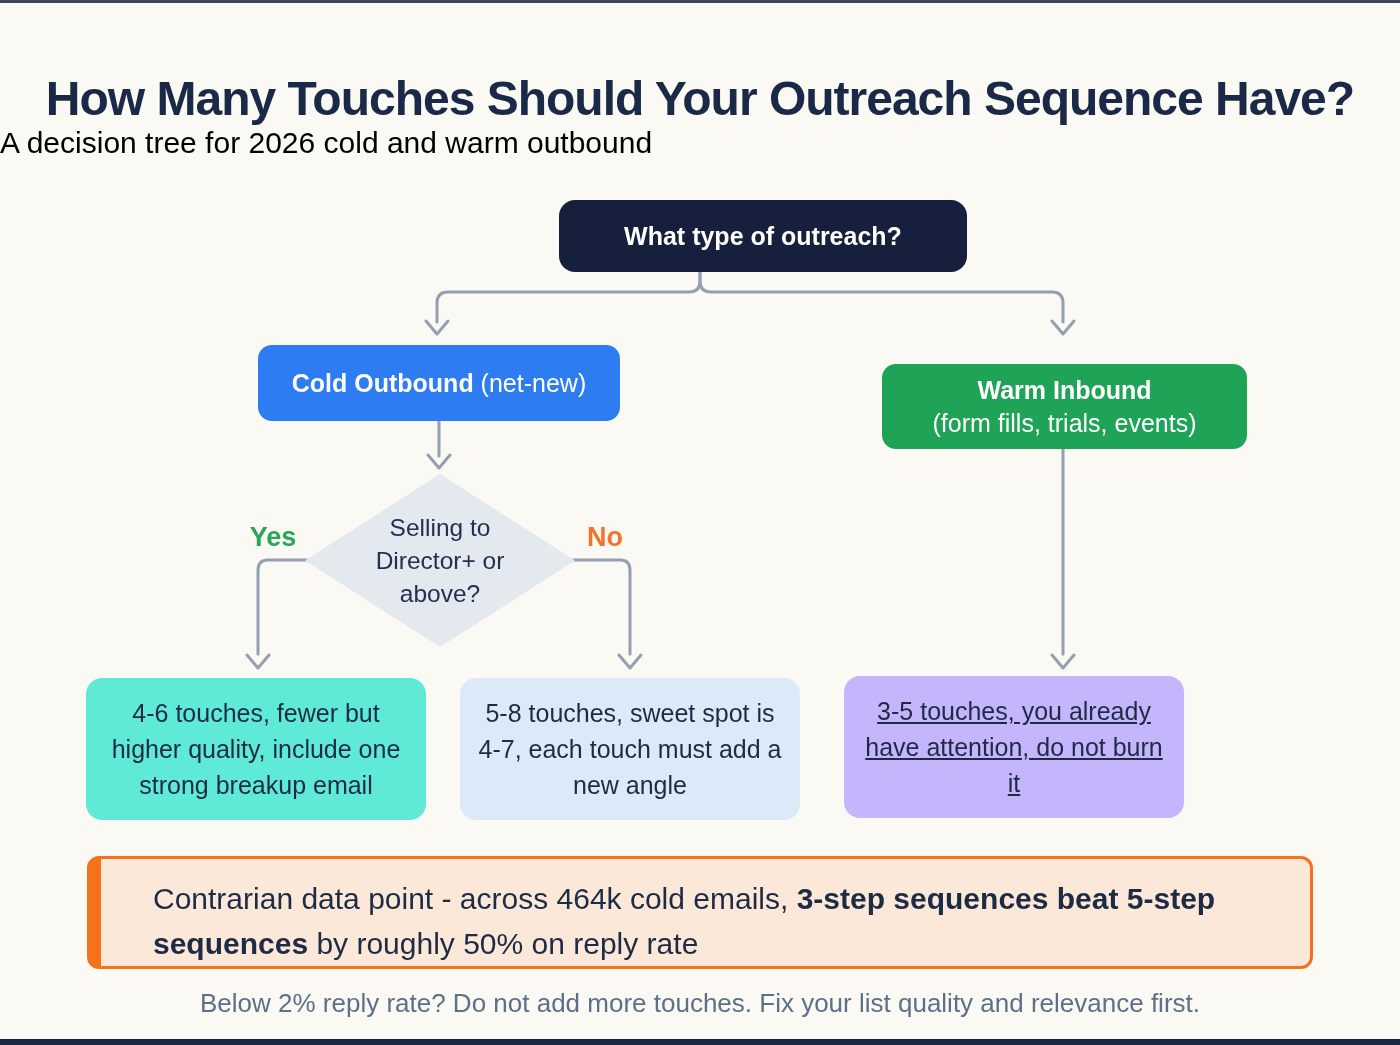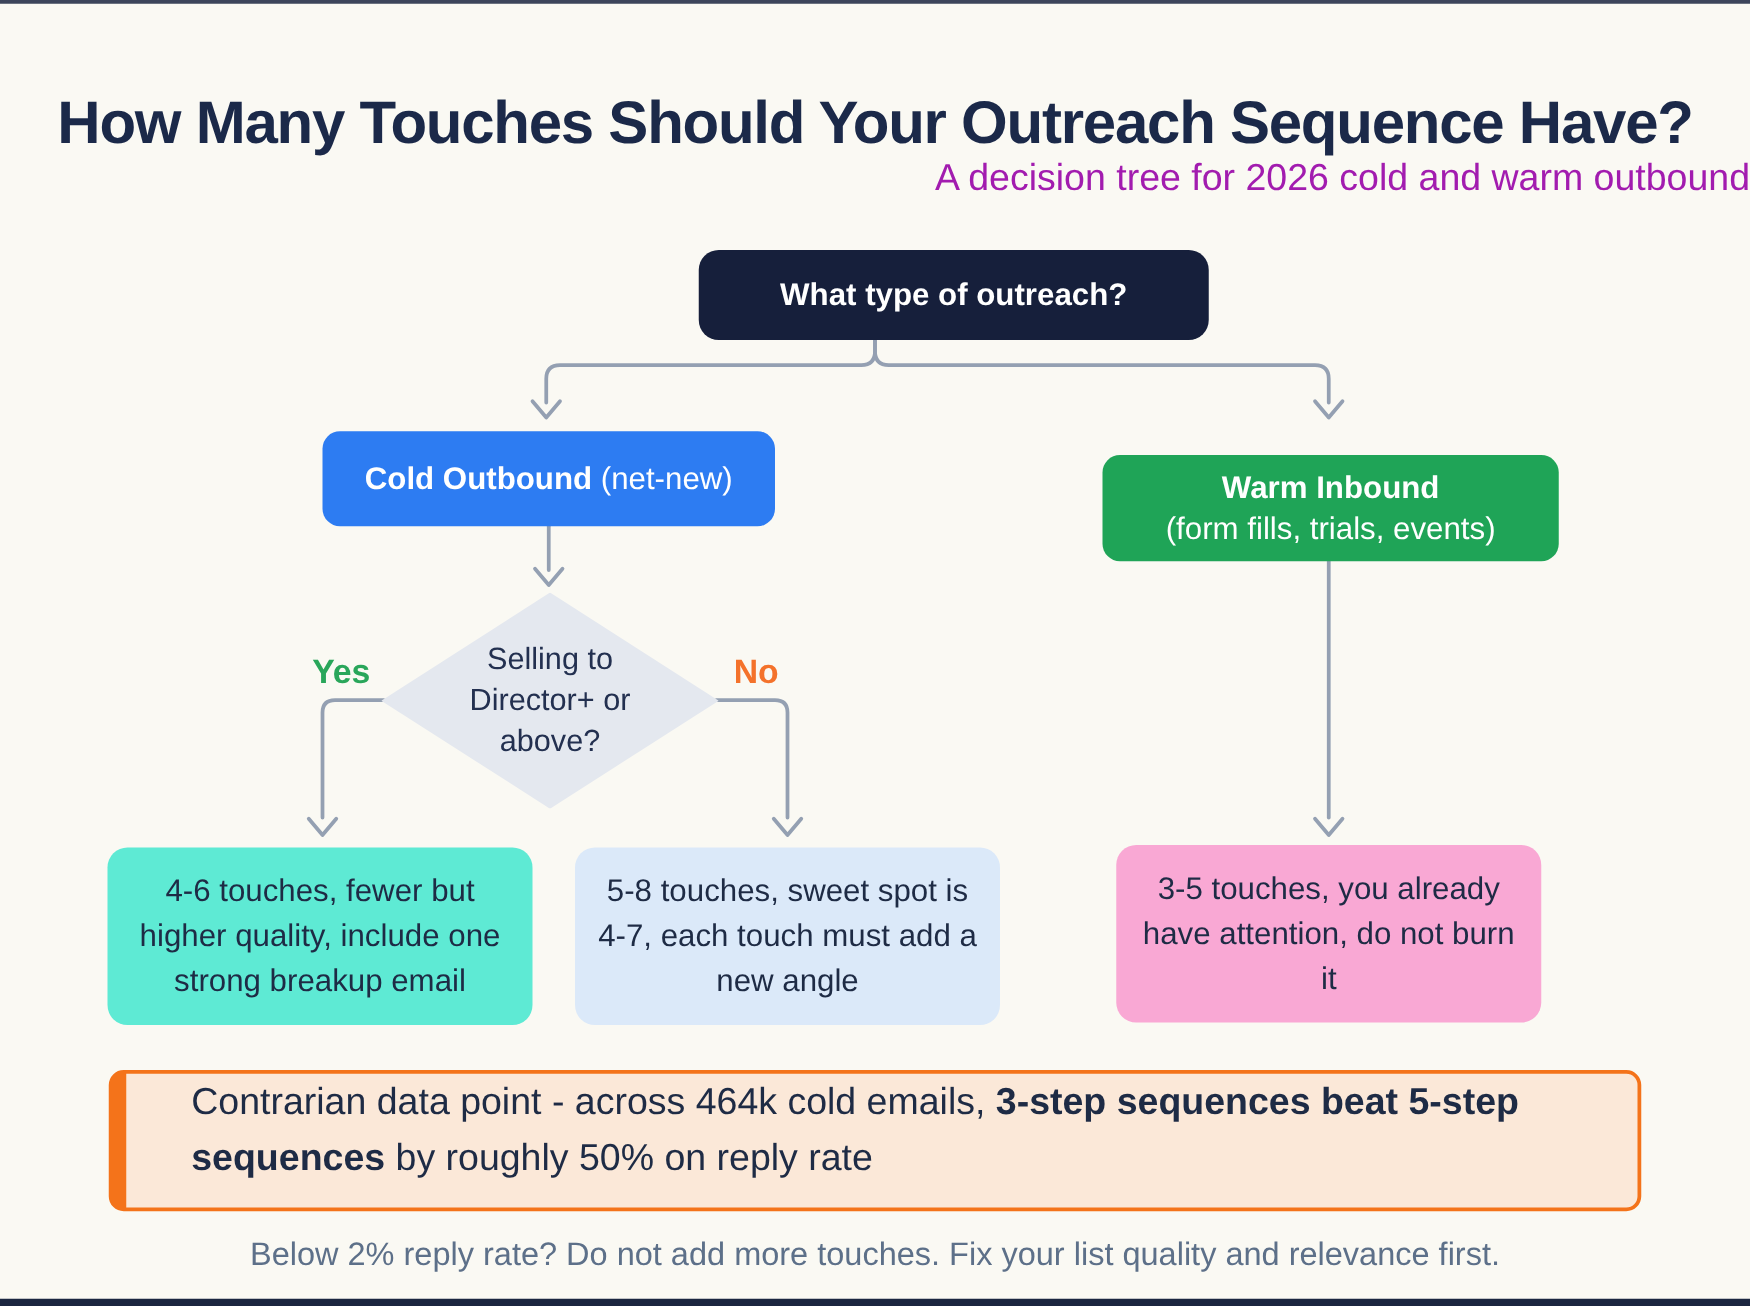--- a/index.html
+++ b/index.html
@@ -20,23 +20,23 @@
 
   .page-title {
     position: absolute; top: 58px; left: 0; width: 100%;
     text-align: center;
     font-size: 48px; font-weight: 800; letter-spacing: -1px;
     color: #1b2949;
     margin-top: 13px;
   }
   .page-subtitle {
     position: absolute; top: 126px; left: 0; width: 100%;
-    text-align: right;
+    text-align: left;
     font-size: 30px; font-weight: 400;
-    color: #a21caf;
+    color: #000000;
   }
 
   svg.connectors { position: absolute; inset: 0; z-index: 1; }
   svg.connectors path {
     stroke: #94a0b2; stroke-width: 3; fill: none;
     stroke-linecap: round; stroke-linejoin: round;
   }
 
   .node {
     position: absolute; z-index: 2;
@@ -78,29 +78,29 @@
 
   .outcome {
     position: absolute; z-index: 2; box-sizing: border-box;
     display: flex; align-items: center; justify-content: center;
     text-align: center; border-radius: 16px;
     color: #1e2b45; font-size: 25px; line-height: 36px;
   }
   .outcome .outcome-text { width: 305px; }
   .outcome-1 { left: 86px;  top: 678px; width: 340px; height: 142px; background: #5eead4; }
   .outcome-2 { left: 460px; top: 678px; width: 340px; height: 142px; background: #dbe9f9; }
-  .outcome-3 { left: 893px; top: 676px; width: 340px; height: 142px; background: #f9a8d4; }
+  .outcome-3 { left: 844px; top: 676px; width: 340px; height: 142px; background: #c4b5fd; text-decoration: underline; }
 
   .callout {
     position: absolute; z-index: 2; box-sizing: border-box;
     left: 87px; top: 856px; width: 1226px; height: 113px;
     background: #fbe8d8;
     border: 3px solid #f4731a; border-left: 14px solid #f4731a;
     border-radius: 12px;
-    display: flex; align-items: flex-start;
+    display: flex; align-items: flex-end;
     padding-left: 52px; padding-right: 45px;
   }
   .callout .callout-text {
     font-size: 30px; line-height: 45px; color: #1e2b45;
   }
   .callout .callout-text .bold { font-weight: 700; }
 
   .footer-note {
     position: absolute; top: 988px; left: 0; width: 100%; z-index: 2;
     text-align: center; font-size: 26px; color: #5d7089;

